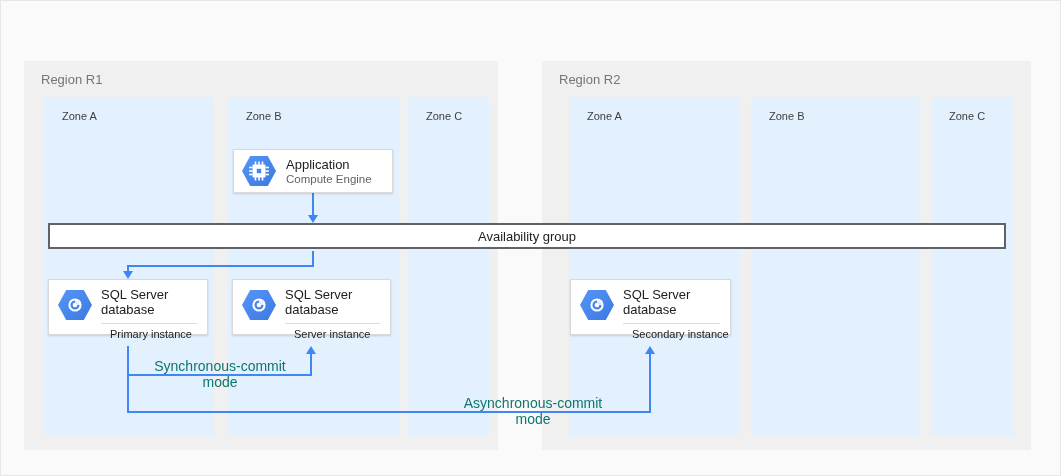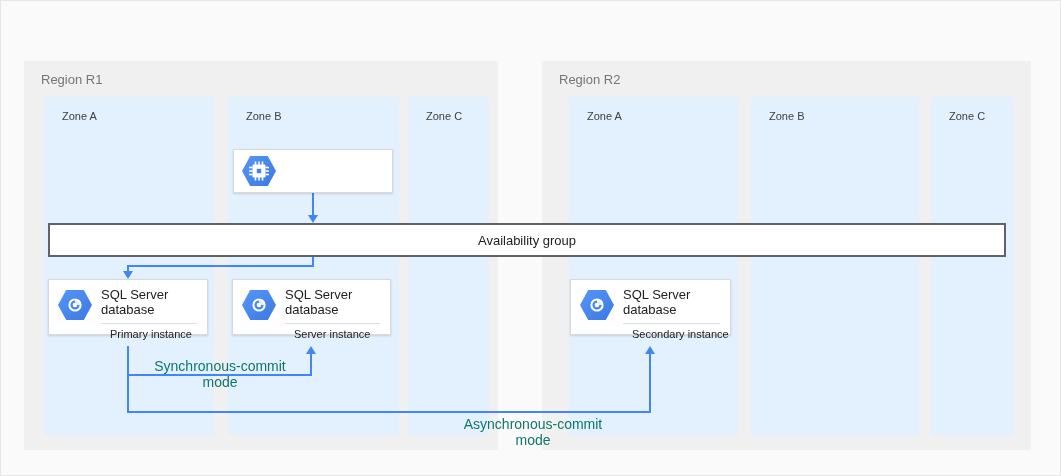--- a/index.html
+++ b/index.html
@@ -45,21 +45,21 @@
   .sql-primary { left:47px; }
   .sql-standby { left:231px; width:159px; }
   .sql-secondary { left:569px; width:161px; }
   .sql-card .hex { position:absolute; left:9px; top:10px; }
   .sql-title { position:absolute; left:52px; top:7px; width:95px; font-size:13px; line-height:15px; color:#202124; }
   .sql-divider { position:absolute; left:52px; right:10px; top:43px; height:1px; background:#dadce0; }
   .sql-sub { position:absolute; left:52px; top:48px; font-size:11px; color:#202124;padding-left:9px; }
 
   
   .avail-bar {
-    position:absolute; left:47px; top:222px; width:958px; height:34px;
+    position:absolute; left:47px; top:222px; width:958px; height:26px;
     background:#fff; border:2px solid #5f6368;
     display:flex; align-items:center; justify-content:center;
     font-size:13px; color:#202124;
   }
 
   
   .seg { position:absolute; background:#4285f4; }
   .arrow-down { position:absolute; width:0; height:0;
     border-left:5px solid transparent; border-right:5px solid transparent;
     border-top:8px solid #4285f4; }
@@ -132,21 +132,21 @@
     <div class="seg" style="left:126px; top:373px; width:185px; height:2px;"></div>
     <div class="seg" style="left:309px; top:352px; width:2px; height:23px;"></div>
     <div class="arrow-up" style="left:305px; top:345px;"></div>
     <div class="edge-label" style="left:134px; top:357px;">Synchronous-commit mode</div>
   </div>
 
   <div>
     <div class="seg" style="left:126px; top:410px; width:524px; height:2px;"></div>
     <div class="seg" style="left:648px; top:352px; width:2px; height:60px;"></div>
     <div class="arrow-up" style="left:644px; top:345px;"></div>
-    <div class="edge-label" style="left:447px; top:394px;margin-top:21px;">Asynchronous-commit mode</div>
+    <div class="edge-label" style="left:447px; top:394px;">Asynchronous-commit mode</div>
   </div>
 
   <div class="avail-bar">
     <span>Availability group</span>
   </div>
 
   <div class="card app-card">
     <svg class="hex" width="34" height="30" viewBox="0 0 34 30">
       <use href="#hexagon" width="34" height="30"></use>
       <rect x="12.7" y="5.5" width="1.6" height="3.4" fill="#fff"></rect>
@@ -157,20 +157,24 @@
         <rect x="19.7" y="21.1" width="1.6" height="3.4" fill="#fff"></rect>
       <rect x="7.1" y="10.7" width="3.4" height="1.6" fill="#fff"></rect>
         <rect x="7.1" y="14.2" width="3.4" height="1.6" fill="#fff"></rect>
         <rect x="7.1" y="17.7" width="3.4" height="1.6" fill="#fff"></rect>
       <rect x="23.5" y="10.7" width="3.4" height="1.6" fill="#fff"></rect>
         <rect x="23.5" y="14.2" width="3.4" height="1.6" fill="#fff"></rect>
         <rect x="23.5" y="17.7" width="3.4" height="1.6" fill="#fff"></rect>
       <rect x="10.5" y="8.5" width="13" height="13" rx="1" fill="#fff"></rect>
       <rect x="14.8" y="12.8" width="4.4" height="4.4" fill="#4285f4"></rect>
     </svg>
+    <div class="app-text">
+      <div class="app-title">Application</div>
+      <div class="app-sub">Compute Engine</div>
+    </div>
   </div>
 
   <div class="card sql-card sql-primary">
     <svg class="hex" width="34" height="30" viewBox="0 0 34 30">
       <use href="#hexagon" width="34" height="30"></use>
       <circle cx="17" cy="15" r="5.6" fill="none" stroke="#fff" stroke-width="2"></circle>
       <circle cx="17" cy="15" r="2.3" fill="#fff"></circle>
       <path d="M17,9.4 A5.6,5.6 0 0 1 22.6,15 L19.3,15 A2.3,2.3 0 0 0 17,12.7 Z" fill="#fff" opacity="0.85"></path>
     </svg>
     <div class="sql-title">SQL Server database</div>

